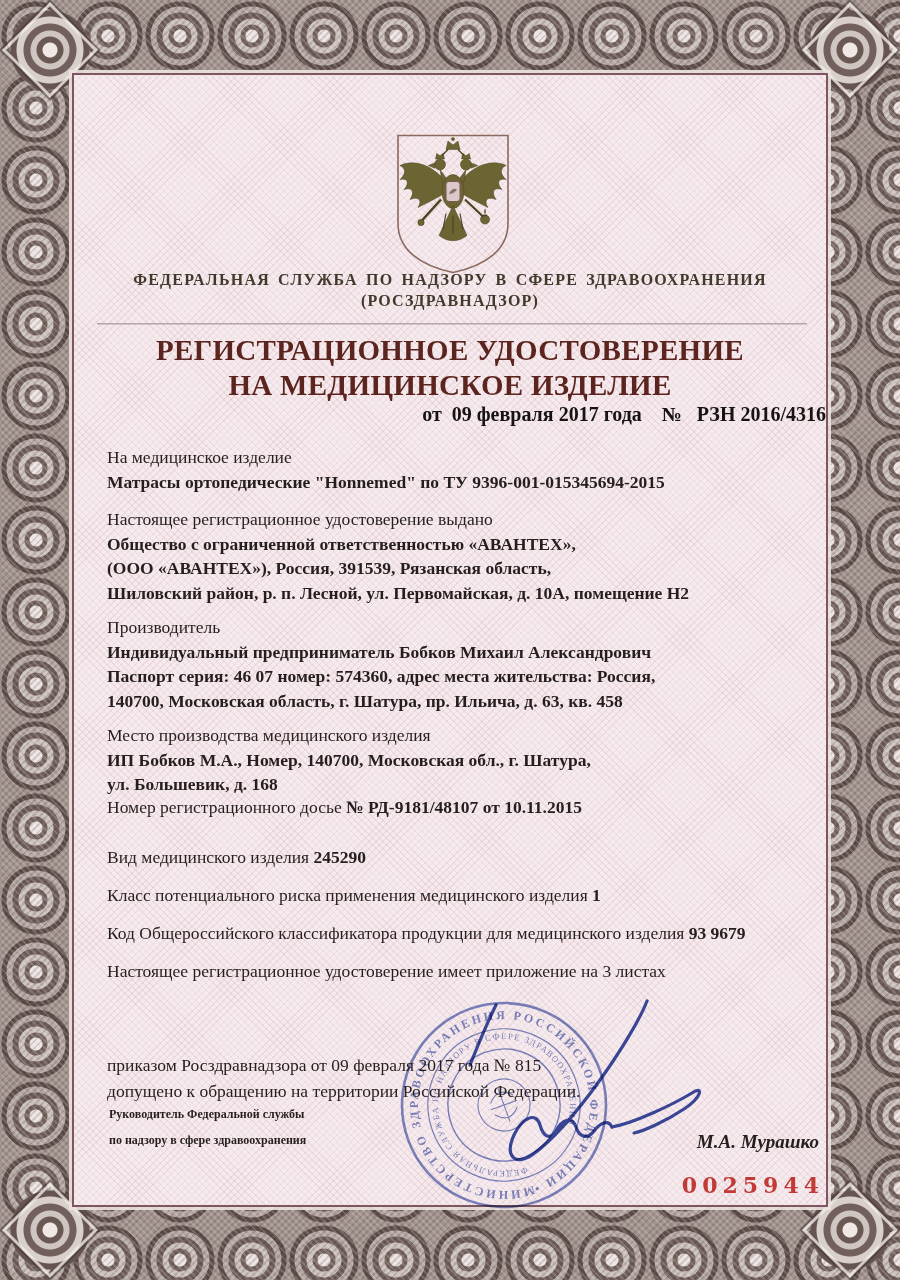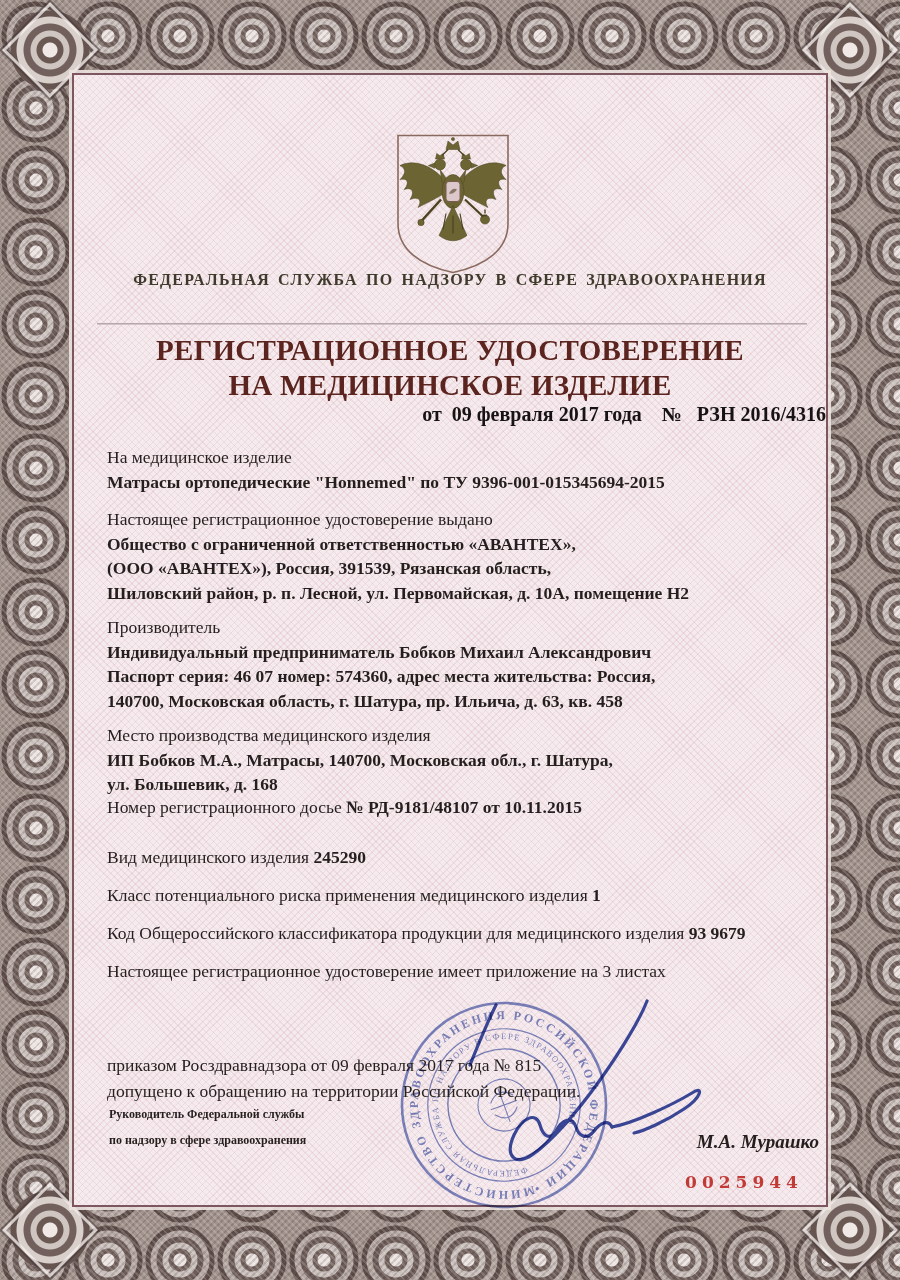--- a/index.html
+++ b/index.html
@@ -59,22 +59,22 @@
   .sec,.field{left:33px;width:725px;font-size:17.5px;line-height:24.5px;white-space:nowrap;}
   .sec .lbl{font-weight:normal;}
   .sec .val{font-weight:bold;}
   .field .val{font-weight:bold;}
   .s1{top:370px}.s2{top:432px}.s3{top:540px}.s4{top:648px}
   .f1{top:720px}.f2{top:770px}.f3{top:808px}.f4{top:846px}.f5{top:884px}
   
   .order{left:33px;top:969px;font-size:17.5px;line-height:26px;white-space:nowrap;margin-top:8px;}
   .signer{left:35px;top:1026px;font-size:12px;line-height:26px;font-weight:bold;white-space:nowrap;}
   .signer-name{left:530px;top:1056px;width:215px;text-align:right;font-size:19px;font-weight:bold;font-style:italic;}
-  .serial{left:590px;top:1097px;width:160px;text-align:center;
-    font-family:"DejaVu Serif",serif;font-size:17px;font-weight:bold;
+  .serial{left:590px;top:1097px;width:160px;text-align:right;
+    font-family:"DejaVu Serif",serif;font-size:22px;font-weight:bold;
     color:#c23a36;letter-spacing:5px;}
   
   .stamp{left:320px;top:920px;width:220px;height:220px;opacity:.8;mix-blend-mode:multiply;}
   .signature{left:330px;top:910px;width:320px;height:210px;mix-blend-mode:multiply;}
 </style>
 </head>
 <body>
 
 <div class="frame">
   <div class="corner tl"></div>
@@ -116,20 +116,21 @@
       <path d="M95,82 v-4 M93,84 h4" fill="none" stroke-width="1.4"></path>
       <path d="M75,68 L93,85" fill="none" stroke-width="2.2"></path>
 
       <rect x="56" y="50" width="14" height="20" rx="3" fill="#dcc8cb" stroke="#7a5a50" stroke-width="1"></rect>
       <path d="M59,62 c2,-4 5,-6 8,-4 c-2,3 -5,5 -8,4 z" fill="#8a7468" stroke="none"></path>
     </g>
   </svg>
 
   <div class="abs agency">
     <div>ФЕДЕРАЛЬНАЯ СЛУЖБА ПО НАДЗОРУ В СФЕРЕ ЗДРАВООХРАНЕНИЯ</div>
+    <div>(РОСЗДРАВНАДЗОР)</div>
   </div>
 
   <div class="abs separator"></div>
 
   <div class="abs title">
     <div>РЕГИСТРАЦИОННОЕ УДОСТОВЕРЕНИЕ</div>
     <div>НА МЕДИЦИНСКОЕ ИЗДЕЛИЕ</div>
   </div>
   <div class="abs dateline">от  09 февраля 2017 года    №   РЗН 2016/4316</div>
 
@@ -147,21 +148,21 @@
 
   <div class="abs sec s3">
     <div class="lbl">Производитель</div>
     <div class="val">Индивидуальный предприниматель Бобков Михаил Александрович</div>
     <div class="val">Паспорт серия: 46 07 номер: 574360, адрес места жительства: Россия,</div>
     <div class="val">140700, Московская область, г. Шатура, пр. Ильича, д. 63, кв. 458</div>
   </div>
 
   <div class="abs sec s4">
     <div class="lbl">Место производства медицинского изделия</div>
-    <div class="val">ИП Бобков М.А., Матрасы, 140700, Московская обл., г. Шатура,</div>
+    <div class="val">ИП Бобков М.А., Номер, 140700, Московская обл., г. Шатура,</div>
     <div class="val">ул. Большевик, д. 168</div>
   </div>
 
   <div class="abs field f1">
     <span class="lbl">Номер регистрационного досье</span>
     <span class="val">№ РД-9181/48107 от 10.11.2015</span>
   </div>
   <div class="abs field f2">
     <span class="lbl">Вид медицинского изделия</span>
     <span class="val">245290</span>

